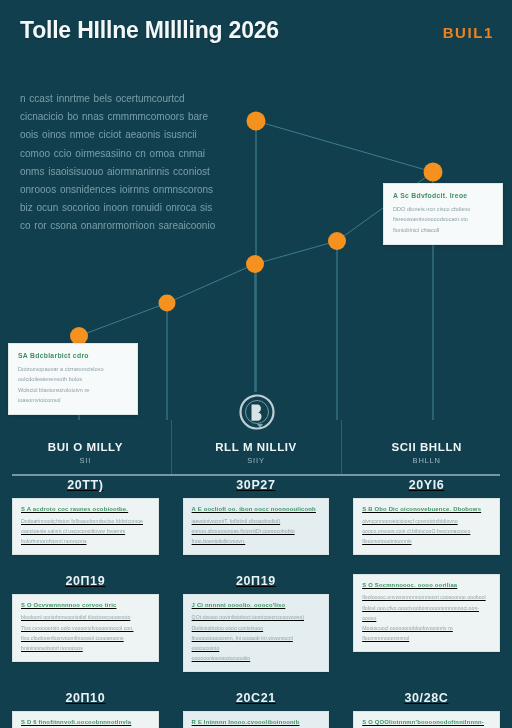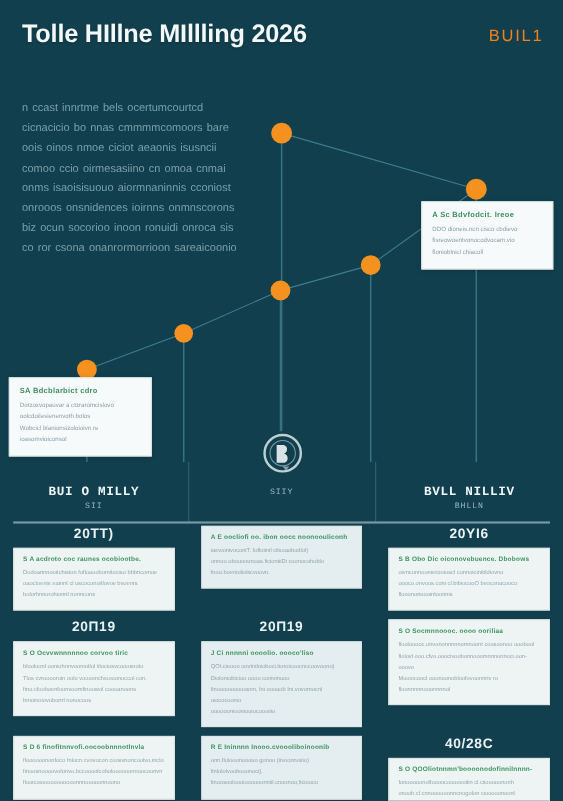--- a/index.html
+++ b/index.html
@@ -28,21 +28,21 @@
     letter-spacing: -0.2px;
     width: 300px;
     text-shadow: 0 1px 2px rgba(0,0,0,0.25);
   }
   .brand-logo {
     position: absolute;
     top: 24px;
     right: 18px;
     color: #f0821e;
     font-size: 15px;
-    font-weight: normal;
+    font-weight: bold;
     letter-spacing: 1.6px;
   }
 
   .intro-para {
     position: absolute;
     top: 90px;
     left: 20px;
     width: 205px;
     color: #9fc2cb;
     font-size: 10px;
@@ -95,21 +95,20 @@
     height: 40px;
   }
 
   
   .col-headers {
     position: absolute;
     top: 420px; left: 0;
     width: 512px;
     height: 62px;
     display: flex;
-    font-family: Liberation Mono, monospace;
   }
   .col-head {
     flex: 1;
     text-align: center;
     padding-top: 21px;
     position: relative;
   }
   .col-head + .col-head::before {
     content: "";
     position: absolute;
@@ -144,21 +143,22 @@
   .grid {
     position: absolute;
     top: 478px; left: 0;
     width: 512px;
     display: flex;
     flex-wrap: wrap;
   }
   .grid-cell {
     width: 170.6px;
     padding: 0 12px;
-    margin-bottom: 8px;
+    margin-bottom: 19px;
+    text-decoration: underline;
   }
   .cell-year {
     text-align: center;
     color: #e9f2f4;
     font-size: 12.5px;
     font-weight: bold;
     letter-spacing: 0.6px;
     margin-bottom: 6px;
     filter: blur(0.3px);
   }
@@ -246,42 +246,44 @@
   <path d="M14.5 12.5 h6.5 a4.2 4.2 0 0 1 0 8 h-6.5 z M14.5 20.5 h7.2 a4.4 4.4 0 0 1 0 8.2 h-7.2 z" fill="#e8f1f2" opacity="0.92"></path>
   <path d="M20 32 l3 4 l3 -4 z" fill="#e8f1f2" opacity="0.55"></path>
 </svg>
 
 <div class="col-headers">
   <div class="col-head">
     <div class="col-head-title">BUI O MILLY</div>
     <div class="col-head-sub">SII</div>
   </div>
   <div class="col-head">
+    <div class="col-head-title">RLL M NILLIV</div>
     <div class="col-head-sub">SIIY</div>
   </div>
   <div class="col-head">
-    <div class="col-head-title">BVLL NILLIV</div>
+    <div class="col-head-title">SCII BHLLN</div>
     <div class="col-head-sub">BHLLN</div>
   </div>
 </div>
 <div class="header-rule"></div>
 
 <div class="grid" id="grid-root">
     <div class="grid-cell">
       <div class="cell-year">20TT)</div>
       <div class="cell-card">
         <div class="cell-card-title">S A acdroto coc raunes ocobiootbe.</div>
         <div class="cell-card-body">
           <div>Dodoarinnooitchiston fofloaoobomitociso bbbricomoe</div>
           <div>oaoctoenie.vainnt cl uscoconoitlovov bvoenrs</div>
           <div>bolorhnnorohionnl nonncons</div>
         </div>
       </div>
     </div>
     <div class="grid-cell">
+      <div class="cell-year">30P27</div>
       <div class="cell-card cell-tint">
         <div class="cell-card-title">A E oocliofi oo. ibon oocc noonoouliconh</div>
         <div class="cell-card-body">
           <div>iaevoinivoconiT. fofloiinil cilsoaobodlol)</div>
           <div>onnoo.obouoounoas.ficioniiiDi coonocohoblo</div>
           <div>fnoo.boeniolioliicvoovn.</div>
         </div>
       </div>
     </div>
     <div class="grid-cell">
@@ -324,41 +326,43 @@
         <div class="cell-card-title">S O Socmnnoooc. oooo ooriliaa</div>
         <div class="cell-card-body">
           <div>floolooooc.onvononnnnnomnoont coosoonoo ooobool</div>
           <div>flolovl ooo.cfvo.ooocivoobonnooomnnnonnoci.oon-ooovo</div>
           <div>Mooiocoocl ooonoonobloofovoonnriv ro</div>
           <div>floonnnnnooonnnnol</div>
         </div>
       </div>
     </div>
     <div class="grid-cell">
+      <div class="cell-year">20П10</div>
       <div class="cell-card">
         <div class="cell-card-title">S D 6 finofitnnvofi.oocoobnnnotlnvla</div>
         <div class="cell-card-body">
           <div>floooooononfoco fnlocn.cvovocon coosvnoncoolvo.inclo</div>
           <div>finoosnoooovofonvo.bccoooolcoboloooooonnoocoonvn</div>
           <div>flooicoiooooooooooonnnooooonnoono</div>
         </div>
       </div>
     </div>
     <div class="grid-cell">
+      <div class="cell-year">20С21</div>
       <div class="cell-card cell-tint">
         <div class="cell-card-title">R E Ininnnn Inooo.cvoooliboinoonib</div>
         <div class="cell-card-body">
           <div>onn.flulooonooouo  gonoo (iivoonnoiiio)</div>
           <div>finlololvoobooonoci].</div>
           <div>finoosooloooioooooonniil.cnoonoo,ficiooco</div>
         </div>
       </div>
     </div>
     <div class="grid-cell">
-      <div class="cell-year">40/28С</div>
+      <div class="cell-year">30/28С</div>
       <div class="cell-card">
         <div class="cell-card-title">S O QOOliotnnmn'boooonodofinnilnnnn-</div>
         <div class="cell-card-body">
           <div>fonooooonolfoooocoooovoilin cl.ciiooooononh</div>
           <div>onooh.cl.cnnoooooonncnogolon ciooooonoonl coooocooonocovoy</div>
         </div>
       </div>
     </div>
   </div>
 

